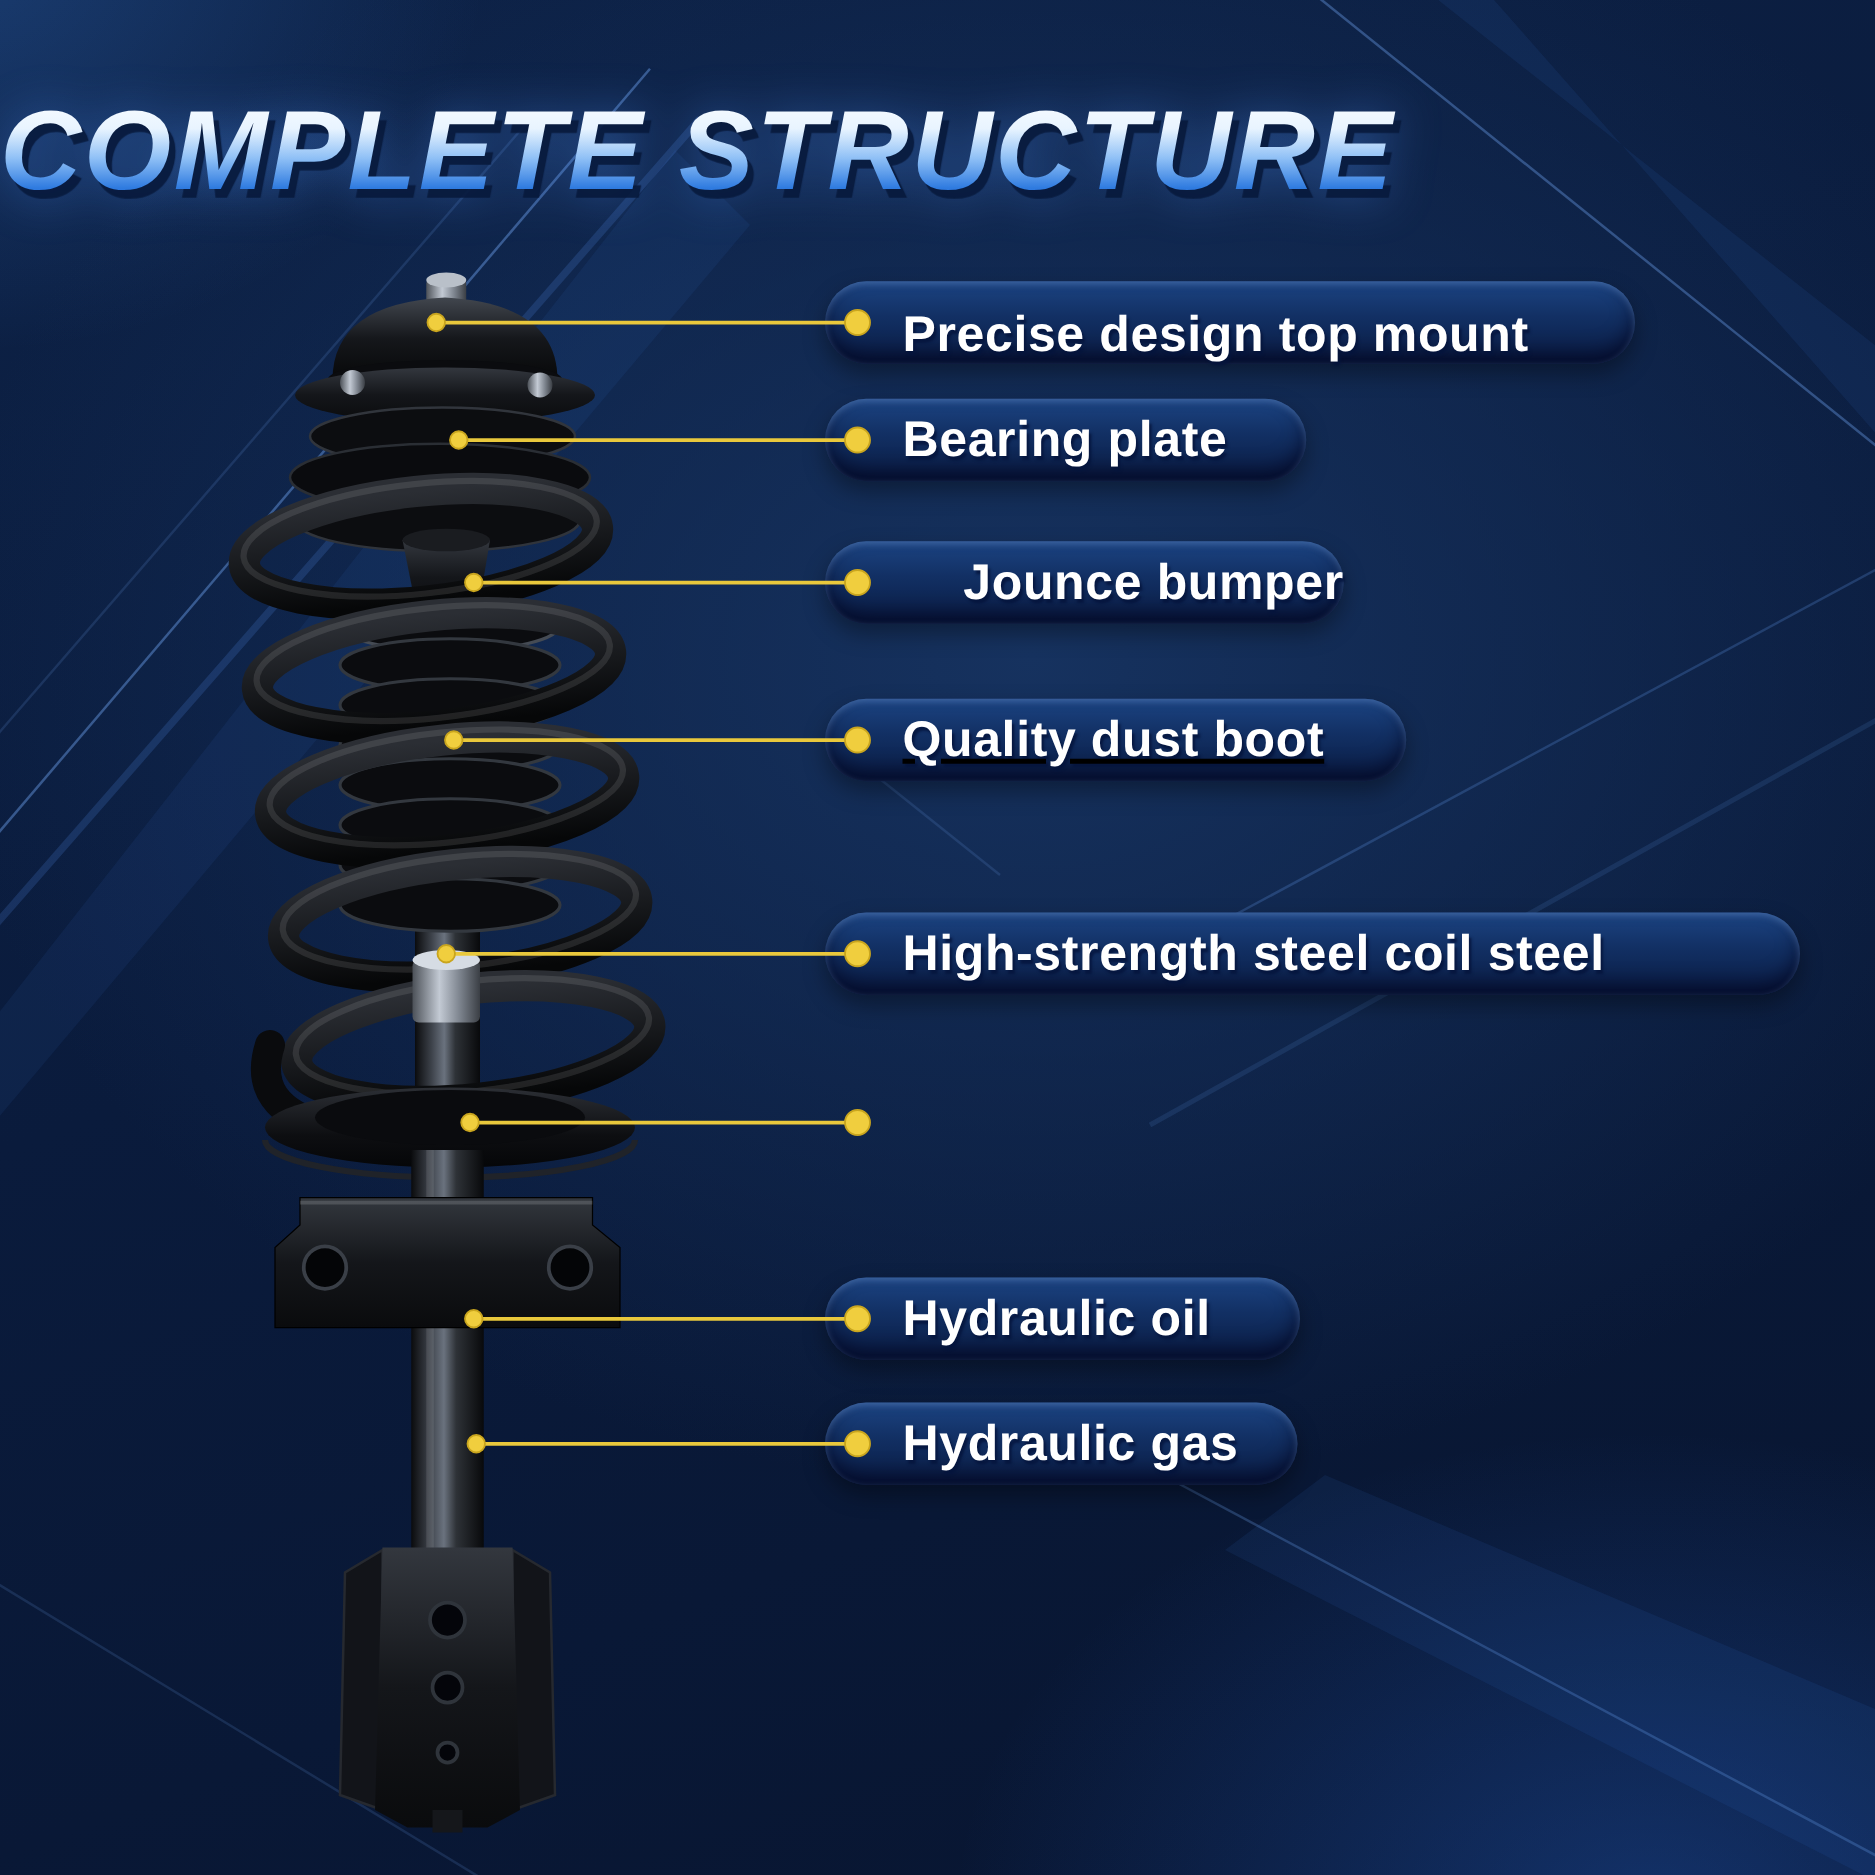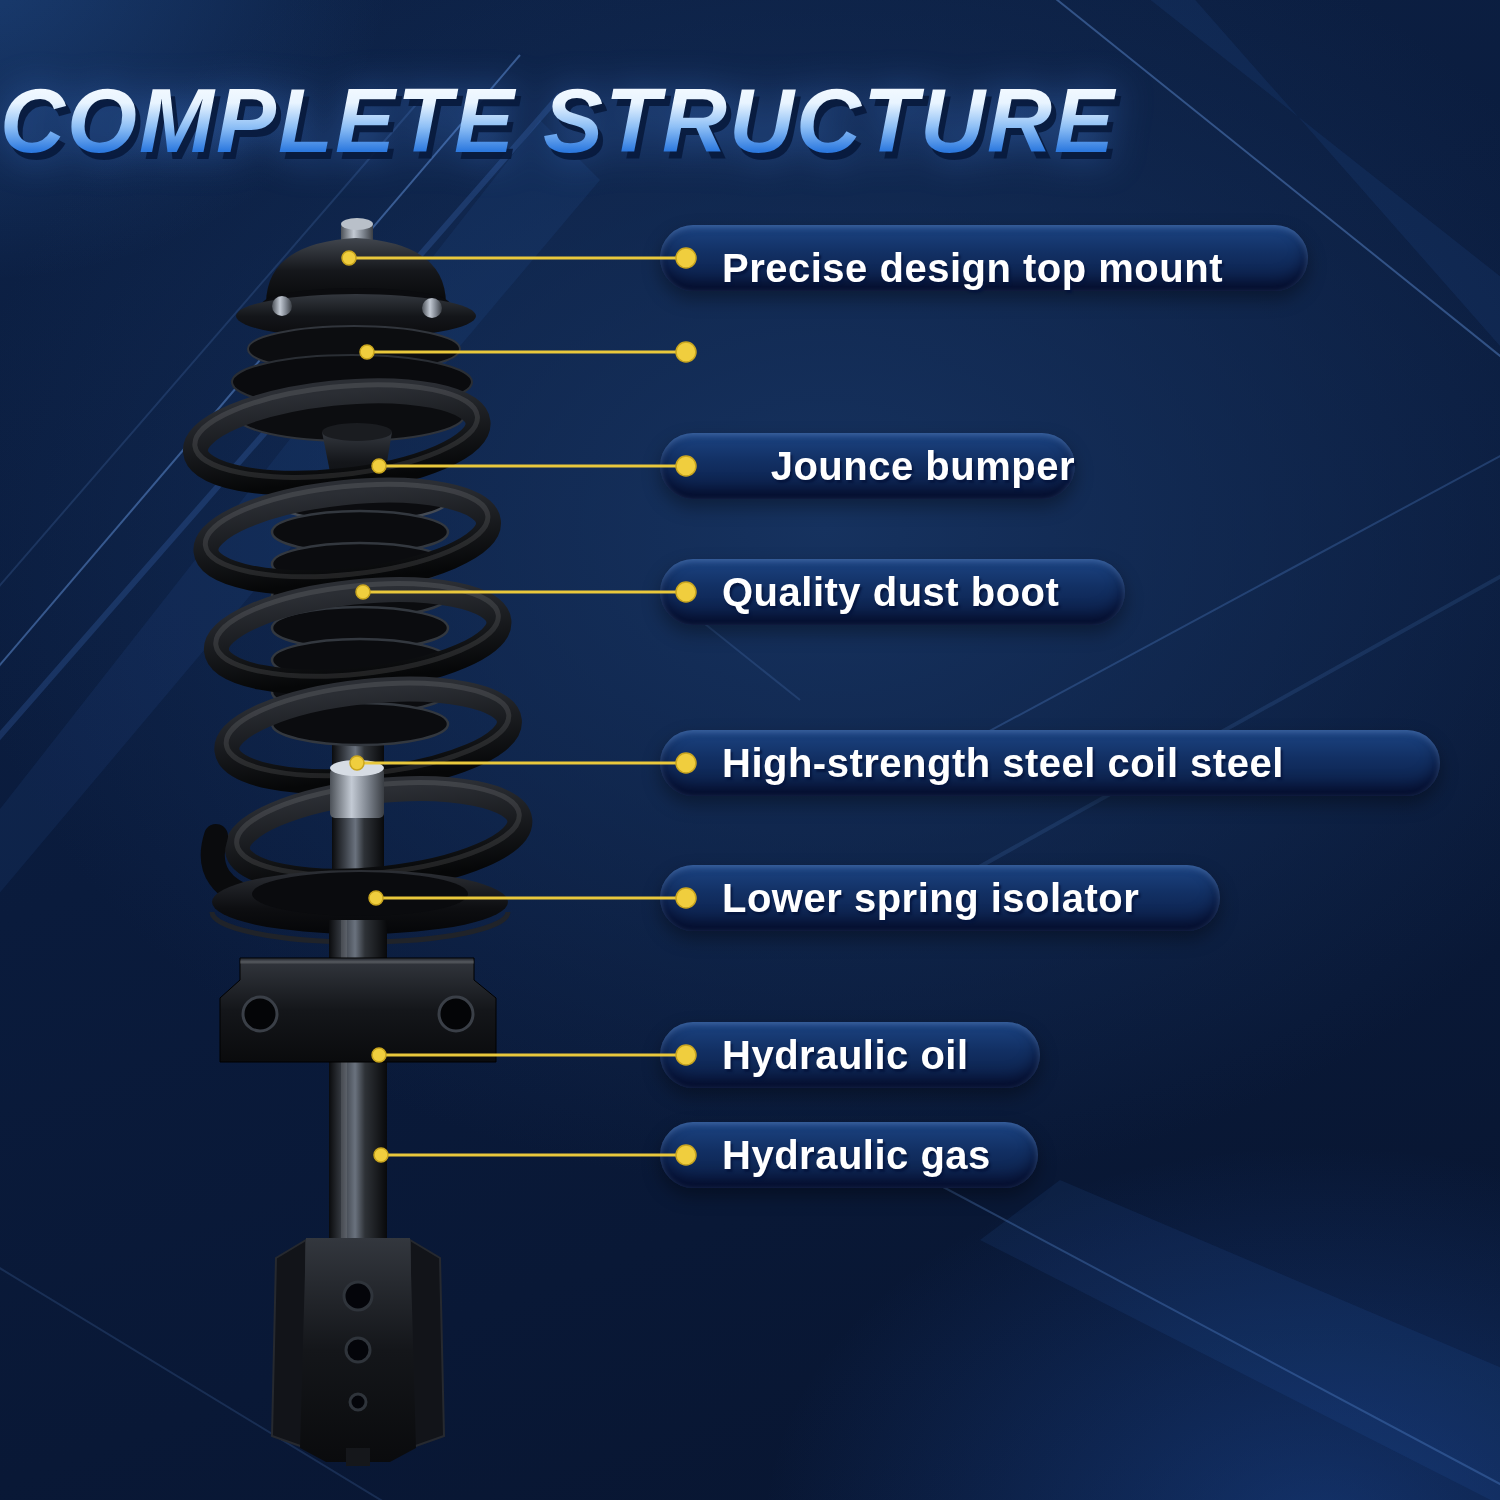--- a/index.html
+++ b/index.html
@@ -158,31 +158,31 @@
     <circle cx="358" cy="1402" r="8" fill="#04050a" stroke="#2f343b" stroke-width="3"></circle>
     <rect x="346" y="1448" width="24" height="18" fill="#15171b"></rect>
   </svg>
 
   <h1 class="title">COMPLETE STRUCTURE</h1>
 
   <div class="layer">
       <div class="pill" style="left: 660px; top: 225px; width: 648px; height: 66px; align-items: flex-end;">
         <span>Precise design top mount</span>
       </div>
+      <div class="pill" style="left: 660px; top: 319px; width: 385px; height: 66px;">
+        <span>Bearing plate</span>
+      </div>
       <div class="pill" style="left: 660px; top: 433px; width: 415px; height: 66px; justify-content: flex-end;">
         <span>Jounce bumper</span>
       </div>
-      <div class="pill" style="left: 660px; top: 559px; width: 465px; height: 66px;">
+      <div class="pill" style="left: 660px; top: 559px; width: 465px; height: 66px; text-decoration: underline;">
         <span>Quality dust boot</span>
       </div>
       <div class="pill" style="left: 660px; top: 730px; width: 780px; height: 66px;">
         <span>High-strength steel coil steel</span>
-      </div>
-      <div class="pill" style="left: 660px; top: 865px; width: 560px; height: 66px;">
-        <span>Lower spring isolator</span>
       </div>
       <div class="pill" style="left: 660px; top: 1022px; width: 380px; height: 66px;">
         <span>Hydraulic oil</span>
       </div>
       <div class="pill" style="left: 660px; top: 1122px; width: 378px; height: 66px;">
         <span>Hydraulic gas</span>
       </div>
     </div>
 
   <svg class="layer" viewBox="0 0 1500 1500" style="pointer-events:none;">

